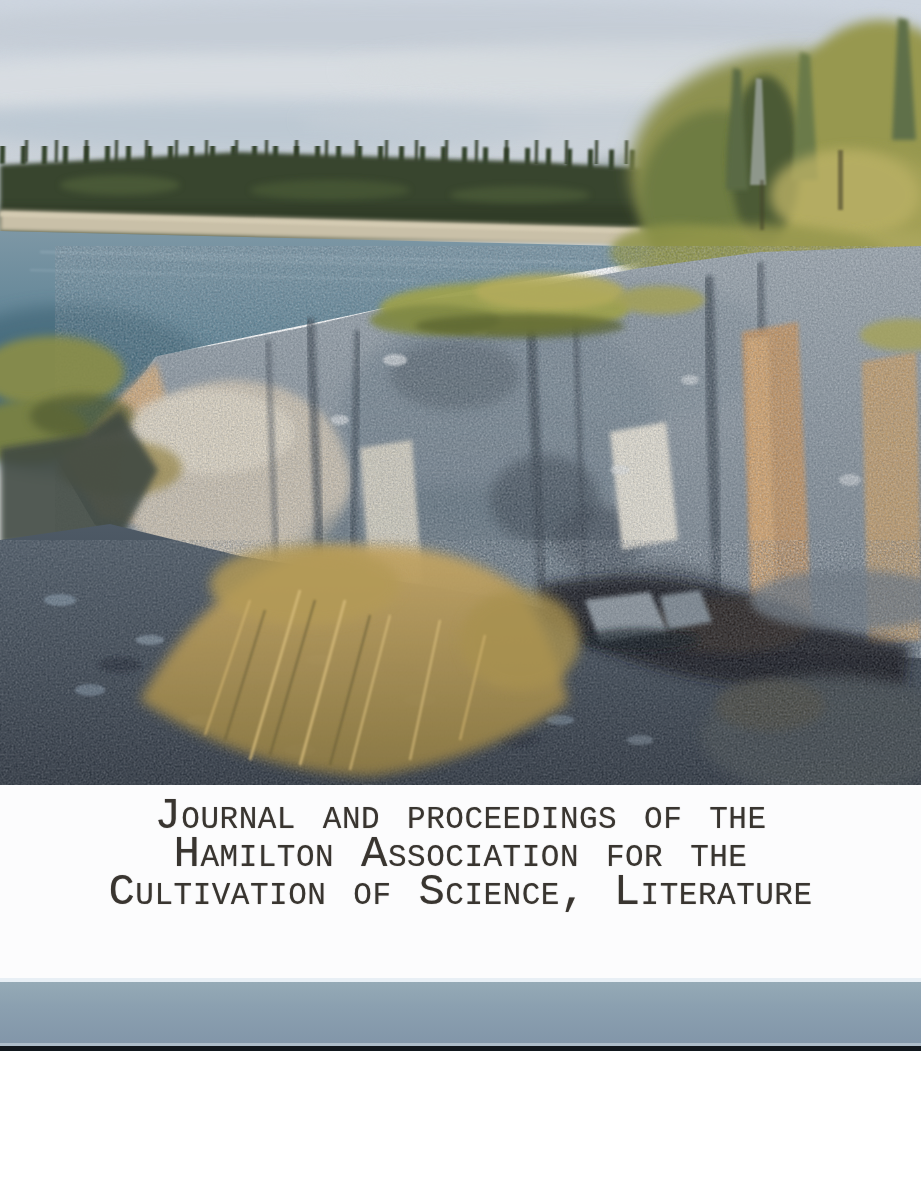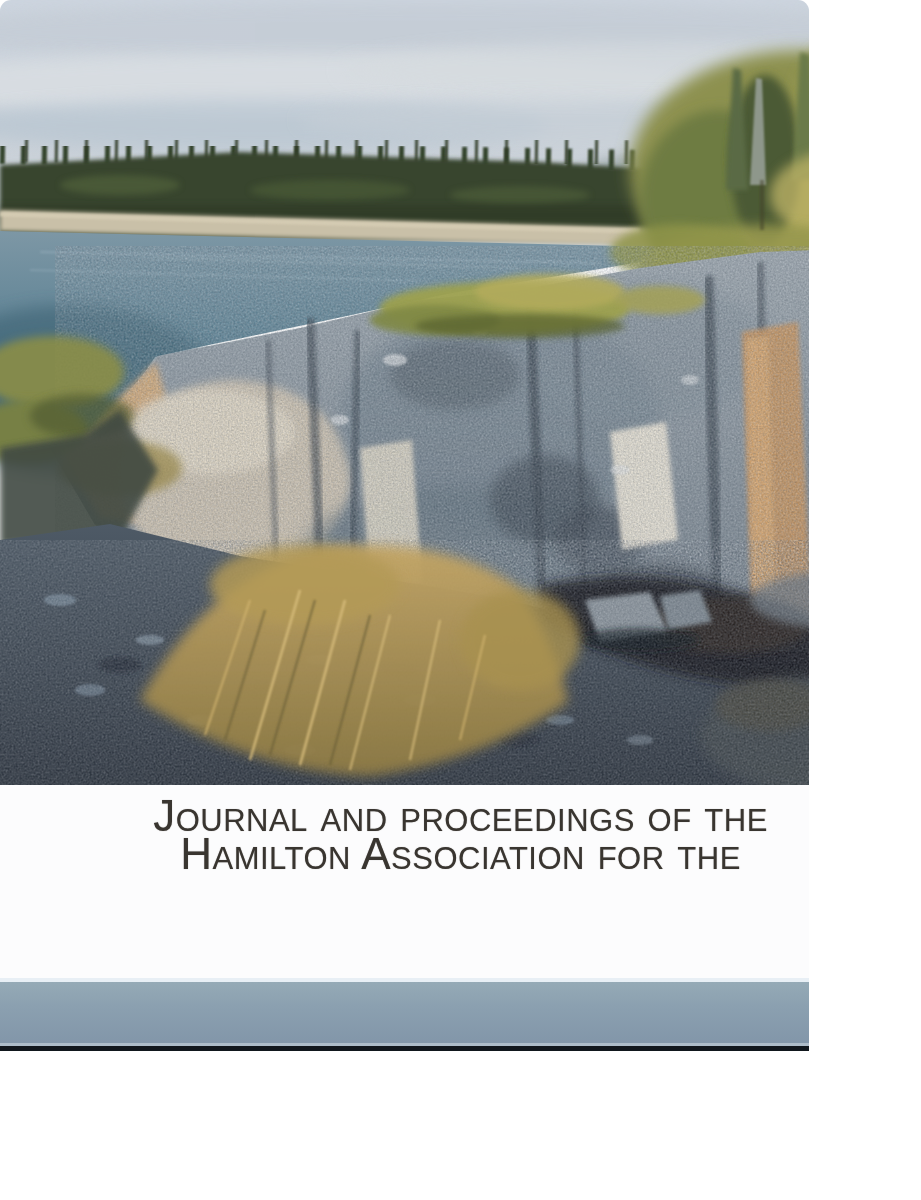--- a/index.html
+++ b/index.html
@@ -1,17 +1,17 @@
 <!DOCTYPE html>
 <html><head>
 <meta charset="utf-8">
 <style>
   html,body{margin:0;padding:0;background:#ffffff;}
-  .page{position:relative;width:809px;height:1200px;background:#ffffff;overflow:hidden;
-        font-family:Liberation Sans, sans-serif;border-radius:11px;}
+  .page{position:relative;width:921px;height:1200px;background:#ffffff;overflow:hidden;
+        font-family:Liberation Mono, monospace;}
   .photo{position:absolute;top:0;left:0;width:921px;height:785px;overflow:hidden;}
   .photo svg{display:block;}
   .title-band{position:absolute;top:785px;left:0;width:921px;height:193px;background:#fcfcfd;
               text-align:center;padding-top:12px;box-sizing:border-box;}
   .title-line{font-size:44px;line-height:38px;font-variant:small-caps;letter-spacing:0.5px;
               color:#393530;text-shadow:0 0 1px rgba(55,50,45,0.45);white-space:nowrap;}
   .band-hl-top{position:absolute;top:978px;left:0;width:921px;height:4px;background:#e8eff5;}
   .band-blue{position:absolute;top:982px;left:0;width:921px;height:61px;
              background:linear-gradient(180deg,#95aab6 0%,#8ba0b0 40%,#8296a9 100%);}
   .band-hl-bot{position:absolute;top:1043px;left:0;width:921px;height:3px;background:#adbcc9;}
@@ -228,20 +228,21 @@
         <path d="M270,755 L315,600" stroke="#665c36" stroke-width="2" opacity="0.7" filter="url(#b1)"></path>
         <path d="M330,765 L370,615" stroke="#665c36" stroke-width="2" opacity="0.7" filter="url(#b1)"></path>
         <path d="M225,740 L265,610" stroke="#665c36" stroke-width="2" opacity="0.65" filter="url(#b1)"></path>
       </g>
     </svg>
   </div>
 
   <div class="title-band">
     <div class="title-line">Journal and proceedings of the</div>
     <div class="title-line">Hamilton Association for the</div>
+    <div class="title-line">Cultivation of Science, Literature</div>
   </div>
 
   <div class="band-hl-top"></div>
   <div class="band-blue"></div>
   <div class="band-hl-bot"></div>
   <div class="band-dark"></div>
   <div class="bottom-space"></div>
 
 </div>
 

